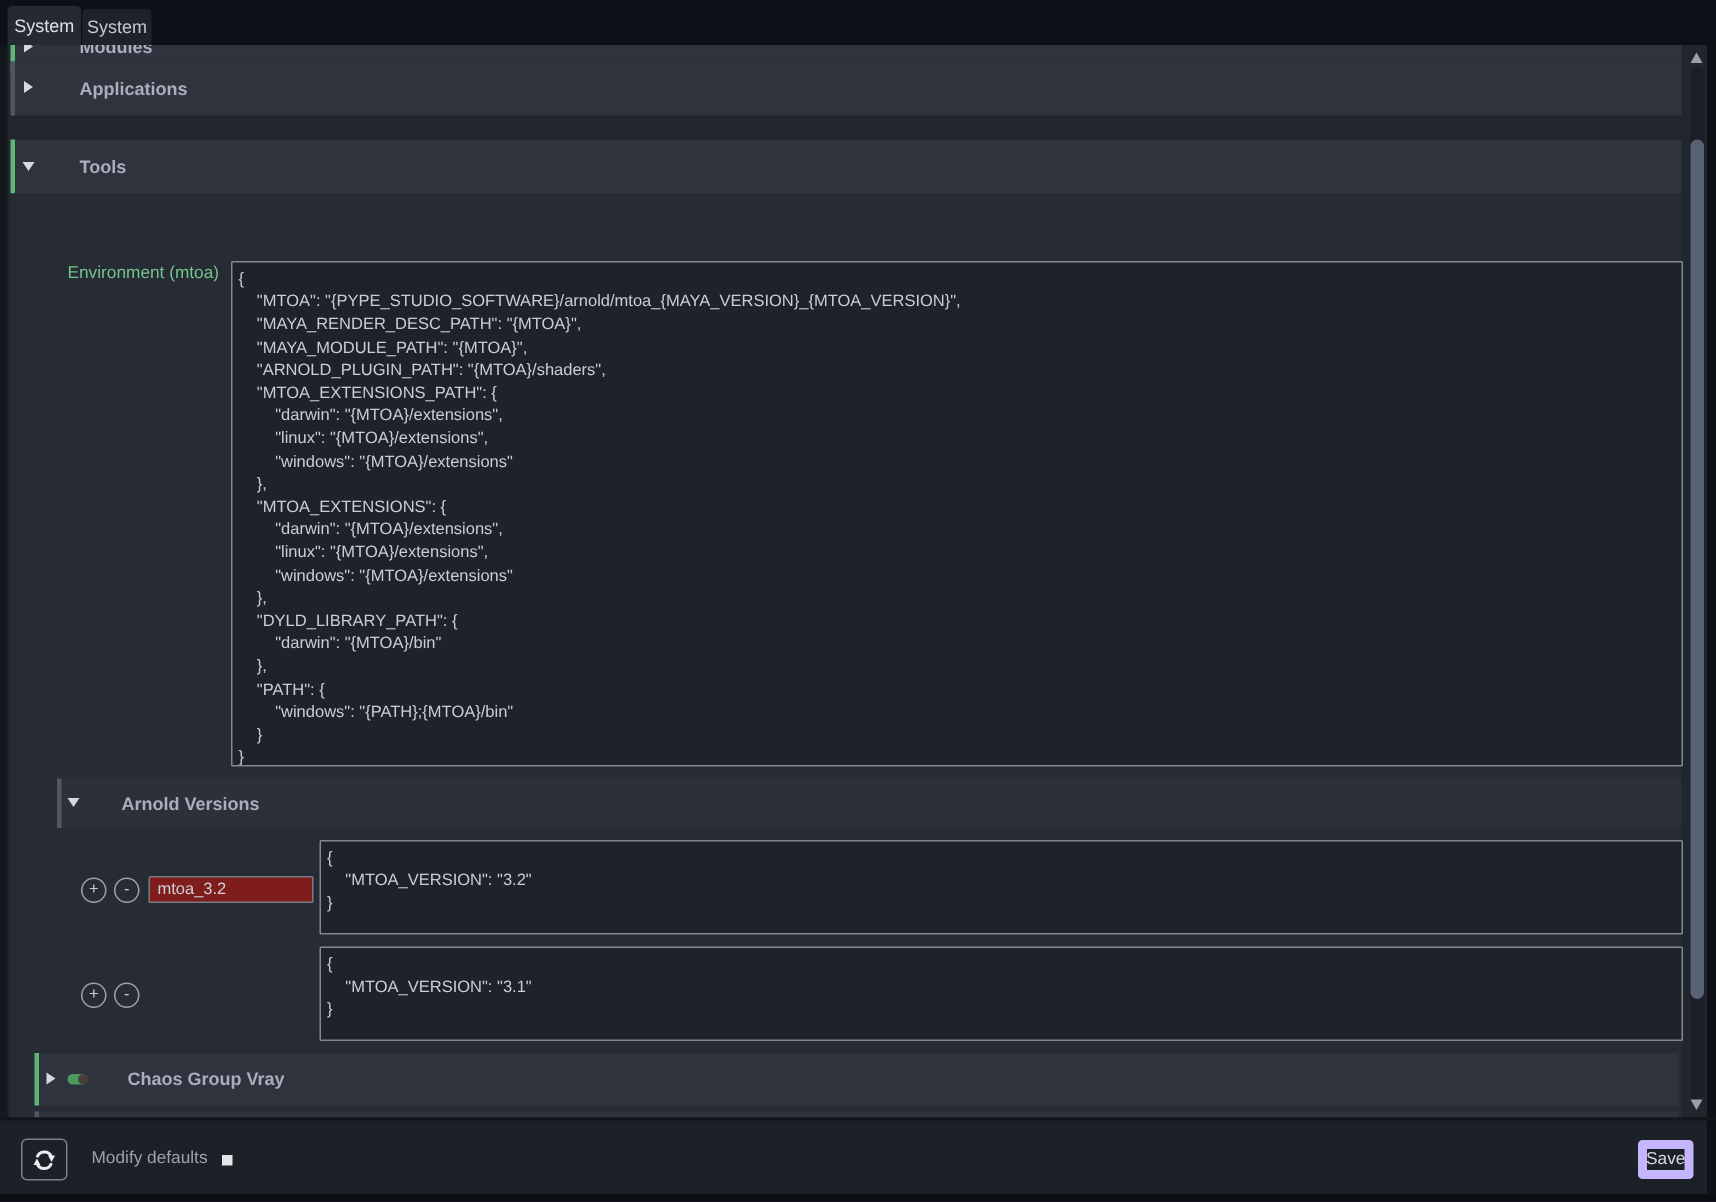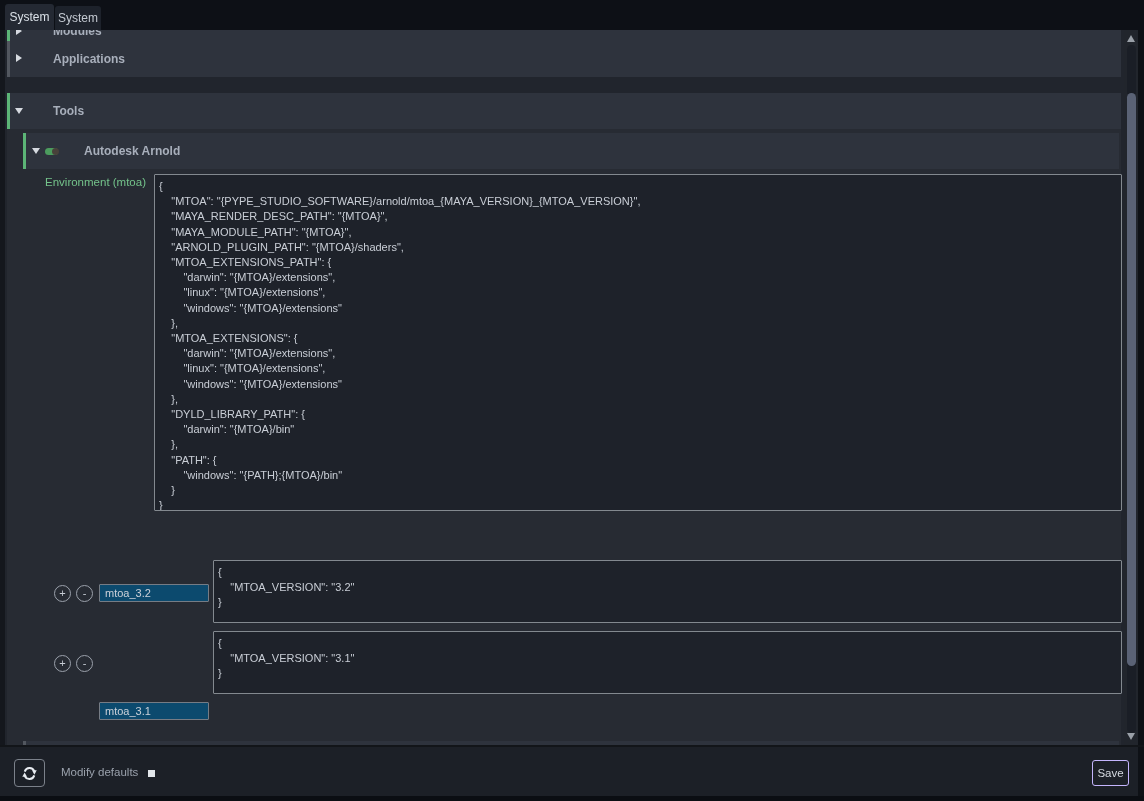--- a/index.html
+++ b/index.html
@@ -33,21 +33,21 @@
   .toggle .knob { position:absolute; right:-1px; top:0; width:7px; height:7px;
                   border-radius:50%; background:#48413a; }
 
   .tools-body { background:#272b33; }
   .vers-header { background:#2b303a; }
 
   .jsonbox { background:#1e222a; border:1px solid #83898f; border-radius:1px;
              color:#c9ced6; font-size:11px; line-height:15.2px; white-space:pre;
              font-family:"Liberation Sans","DejaVu Sans",sans-serif;
              padding:4px 0 0 4px; resize:none; overflow:hidden; outline:none; }
-  .keyinput { background:#0c4a6e; border:1px solid #767c85; border-radius:1px;
+  .keyinput { background:#7f1d1d; border:1px solid #767c85; border-radius:1px;
               color:#ccd1d9; font-size:11px; padding:0 0 0 5px; outline:none;
               font-family:"Liberation Sans","DejaVu Sans",sans-serif; }
   .green-label { font-size:11.5px; color:#74c38b; text-align:right; }
 
   .circle-btn { width:17px; height:17px; border-radius:50%; border:1px solid #9ba1ab;
                 background:transparent; color:#c6ccd4; font-size:11px; line-height:15px;
                 text-align:center; padding:0; font-family:"Liberation Sans",sans-serif; }
 
   
   .vscroll { position:absolute; left:1124px; top:30px; width:14px; height:715px; background:#21252c; }
@@ -66,21 +66,21 @@
   
   .footer { position:absolute; left:0; top:747px; width:1138px; height:49px; background:#1c2027; }
   .footer-sep { position:absolute; left:0; top:745px; width:1144px; height:2px; background:#121519; }
   .refresh-btn { position:absolute; left:14px; top:12px; width:31px; height:28px;
                  border:1px solid #7b818a; border-radius:4px; background:transparent;
                  display:flex; align-items:center; justify-content:center; }
   .modify-label { position:absolute; left:61px; top:0; height:50px; display:flex; align-items:center;
                   font-size:11.5px; color:#9aa1ac; }
   .modify-square { position:absolute; left:148px; top:770px; width:7px; height:7px; background:#e2e6ea; }
   .save-btn { position:absolute; left:1092px; top:13px; width:37px; height:26px;
-              border:1px solid #c4b5fd; border-radius:3px; background:transparent;
+              border:6px solid #c4b5fd; border-radius:3px; background:transparent;
               color:#d4d9e0; font-size:11.5px; display:flex; align-items:center; justify-content:center;
               font-family:"Liberation Sans",sans-serif; }
   .bottomstrip { position:absolute; left:0; top:796px; width:1144px; height:5px; background:#0b0e13; }
 </style>
 </head>
 <body>
 
 <div class="stage">
 
   <div class="tabbar">
@@ -100,27 +100,20 @@
       <div class="sec-title" style="position:absolute; left:26px; top:11px;">Applications</div>
     </div>
 
     <div class="secrow bleft-green" style="left:2px; top:63px; width:1114px; height:36px;padding-left:44px;">
       <div class="tri-down" style="position:absolute; left:5px; top:15px;"></div>
       <div class="sec-title" style="position:absolute; left:26px; top:11px;">Tools</div>
     </div>
 
     <div class="tools-body" style="left:2px; top:99px; width:1114px; height:617px;">
 
-      <div class="secrow bleft-green" style="position:absolute; left:16px; top:4px; width:1096px; height:36px;">
-        <div class="tri-down" style="position:absolute; left:6px; top:15px;"></div>
-        <div class="toggle" style="left:19px; top:15px;">
-          <div class="knob"></div>
-        </div>
-        <div class="sec-title" style="position:absolute; left:41px; top:11px;">Autodesk Arnold</div>
-      </div>
 
       <div class="green-label" style="position:absolute; left:0; top:47px; width:139px;">Environment (mtoa)</div>
       <textarea class="jsonbox" style="position: absolute; left: 147px; top: 45px; width: 968px; height: 337px;" spellcheck="false">{
     "MTOA": "{PYPE_STUDIO_SOFTWARE}/arnold/mtoa_{MAYA_VERSION}_{MTOA_VERSION}",
     "MAYA_RENDER_DESC_PATH": "{MTOA}",
     "MAYA_MODULE_PATH": "{MTOA}",
     "ARNOLD_PLUGIN_PATH": "{MTOA}/shaders",
     "MTOA_EXTENSIONS_PATH": {
         "darwin": "{MTOA}/extensions",
         "linux": "{MTOA}/extensions",
@@ -132,35 +125,46 @@
         "windows": "{MTOA}/extensions"
     },
     "DYLD_LIBRARY_PATH": {
         "darwin": "{MTOA}/bin"
     },
     "PATH": {
         "windows": "{PATH};{MTOA}/bin"
     }
 }</textarea>
 
+      <div class="vers-header bleft-grey" style="position:absolute; left:31px; top:390px; width:1083px; height:33px;">
+        <div class="tri-down" style="position:absolute; left:4px; top:13px;"></div>
+        <div class="sec-title" style="position:absolute; left:23px; top:10px;">Arnold Versions</div>
+      </div>
 
       <button class="circle-btn" style="position:absolute; left:47px; top:456px;">+</button>
       <button class="circle-btn" style="position:absolute; left:69px; top:456px;">-</button>
       <input class="keyinput" style="position: absolute; left: 92px; top: 455px; width: 110px; height: 18px;" spellcheck="false" value="mtoa_3.2">
       <textarea class="jsonbox" style="position: absolute; left: 206px; top: 431px; width: 909px; height: 63px;" spellcheck="false">{
     "MTOA_VERSION": "3.2"
 }</textarea>
 
       <button class="circle-btn" style="position:absolute; left:47px; top:526px;">+</button>
       <button class="circle-btn" style="position:absolute; left:69px; top:526px;">-</button>
       <input class="keyinput" style="position: absolute; left: 92px; top: 525px; width: 110px; height: 18px; margin-top: 48px;" spellcheck="false" value="mtoa_3.1">
       <textarea class="jsonbox" style="position: absolute; left: 206px; top: 502px; width: 909px; height: 63px;" spellcheck="false">{
     "MTOA_VERSION": "3.1"
 }</textarea>
 
+      <div class="secrow bleft-green" style="position:absolute; left:16px; top:573px; width:1096px; height:35px;">
+        <div class="tri-right" style="position:absolute; left:5px; top:13px;"></div>
+        <div class="toggle" style="left:19px; top:14px;">
+          <div class="knob"></div>
+        </div>
+        <div class="sec-title" style="position:absolute; left:42px; top:10px;">Chaos Group Vray</div>
+      </div>
 
       <div class="secrow bleft-grey" style="position:absolute; left:16px; top:612px; width:1096px; height:12px;"></div>
     </div>
   </div>
 
   <div class="vscroll">
     <div class="arrow-up"></div>
     <div class="groove"></div>
     <div class="thumb"></div>
     <div class="arrow-down"></div>

